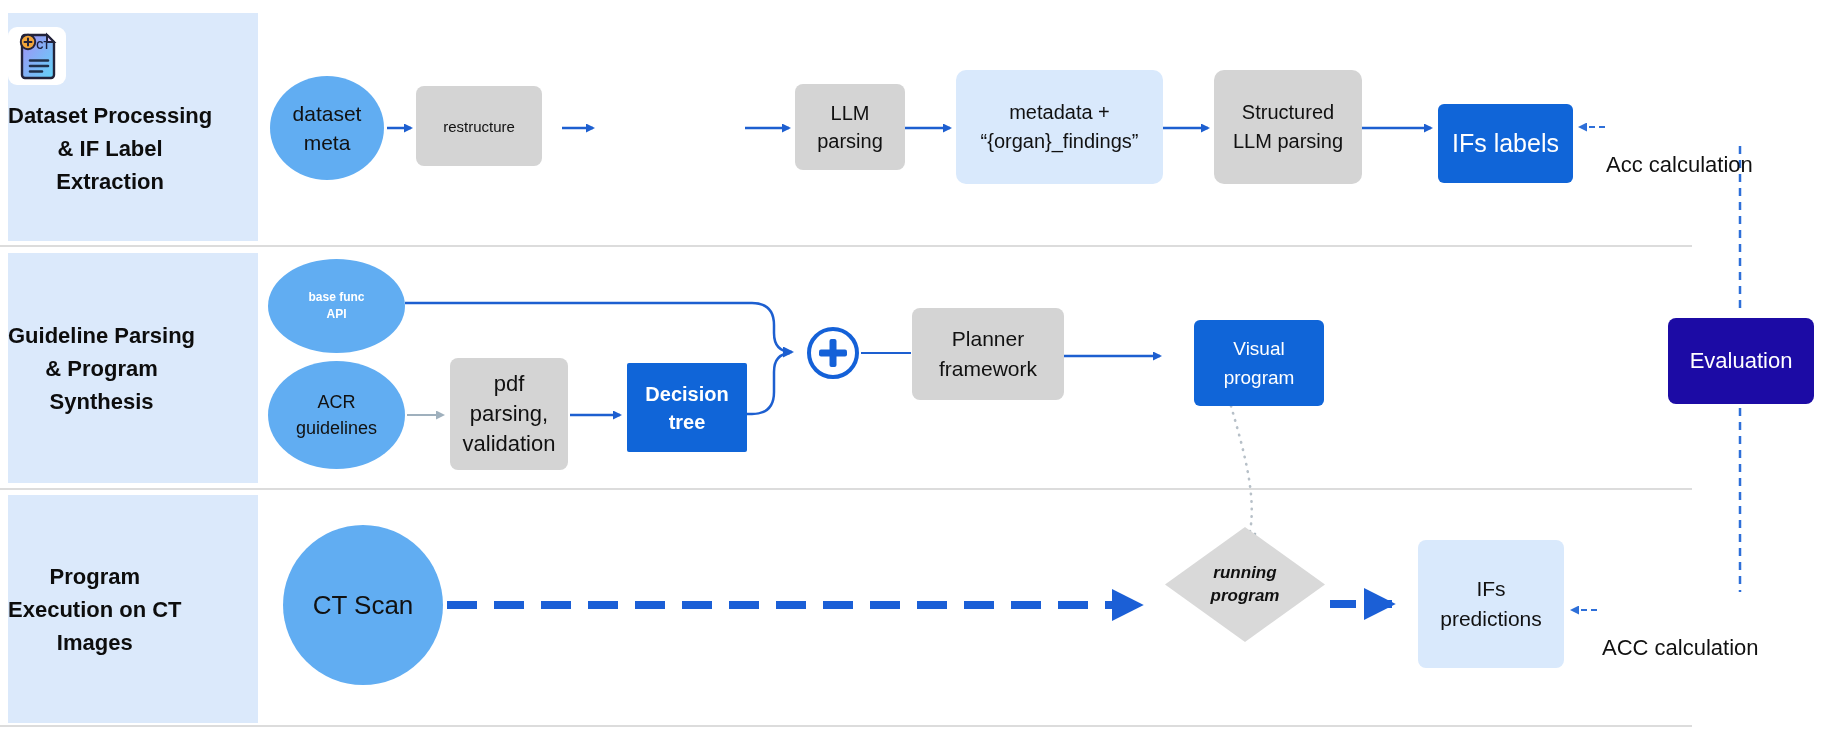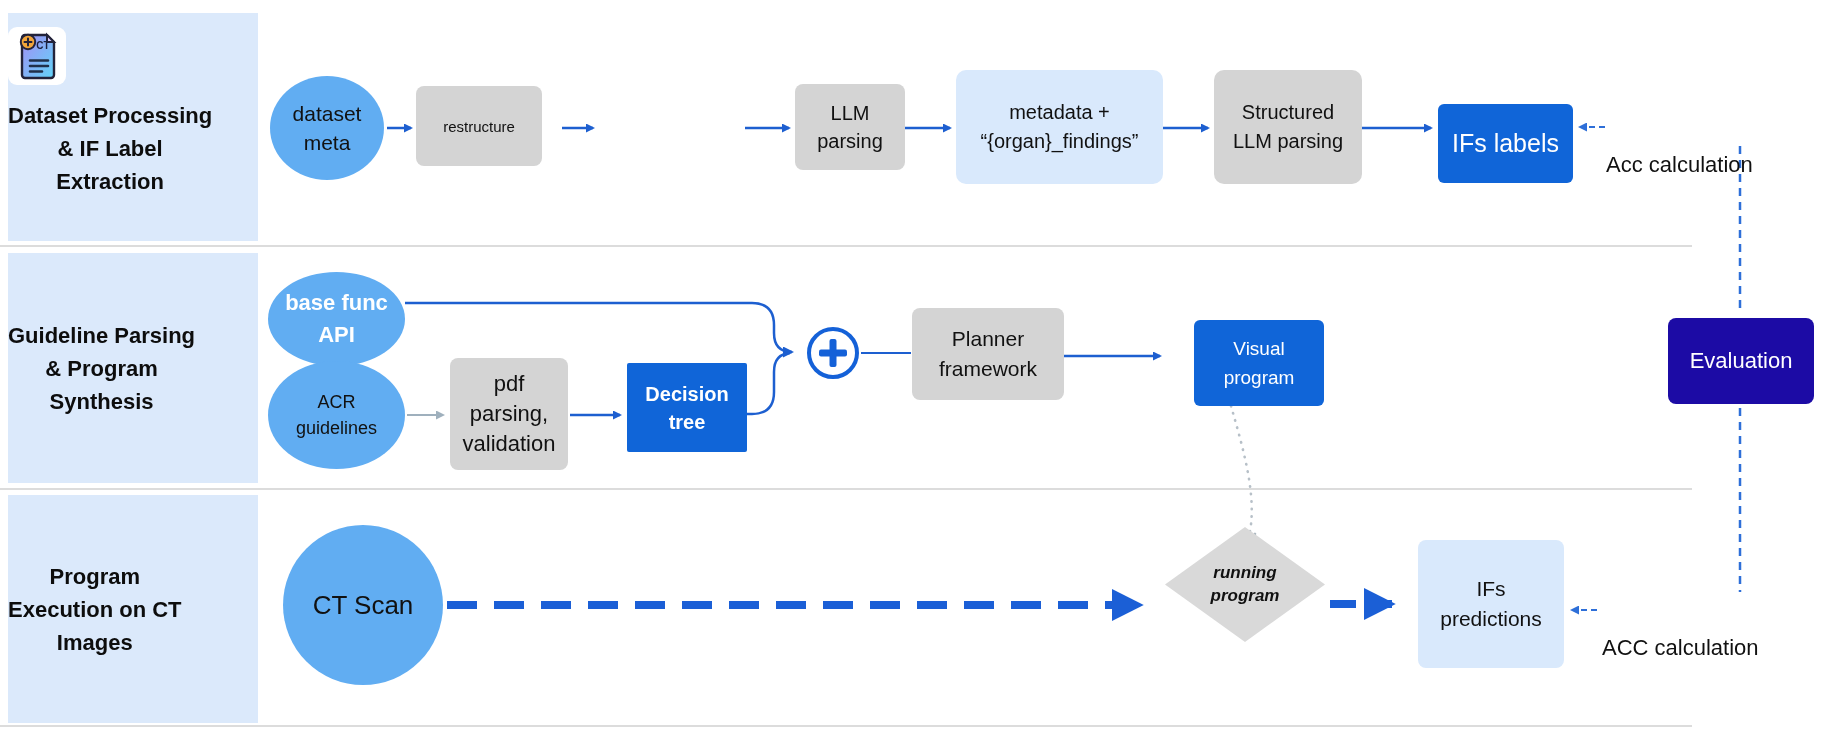--- a/index.html
+++ b/index.html
@@ -129,21 +129,21 @@
   <div class="abs node lightbox" style="left:956px;top:70px;width:207px;height:114px;font-size:20px;line-height:1.45;border-radius:10px;">metadata +
 “{organ}_findings”</div>
 
   <div class="abs node graybox" style="left:1214px;top:70px;width:148px;height:114px;font-size:20px;line-height:1.45;border-radius:10px;">Structured
 LLM parsing</div>
 
   <div class="abs node bluebox" style="left:1438px;top:84px;width:135px;height:79px;font-size:25px;margin-top:20px;">IFs labels</div>
 
   <div class="abs label-free" style="left:1606px;top:114px;width:216px;font-size:22px;text-align:left;">Acc calculation</div>
 
-  <div class="abs node ellipse" style="left:268px;top:272px;width:137px;height:94px;font-size:22px;font-weight:700;color:#fff;line-height:1.45;">base func
+  <div class="abs node ellipse" style="left:268px;top:259px;width:137px;height:94px;font-size:12px;font-weight:700;color:#fff;line-height:1.45;">base func
 API</div>
 
   <div class="abs node ellipse" style="left:268px;top:361px;width:137px;height:108px;font-size:18px;line-height:1.45;">ACR
 guidelines</div>
 
   <div class="abs node graybox" style="left:450px;top:358px;width:118px;height:112px;font-size:22px;line-height:1.35;">pdf
 parsing,
 validation</div>
 
   <div class="abs node bluebox" style="left:627px;top:363px;width:120px;height:89px;font-size:20px;font-weight:700;line-height:1.4;border-radius:2px;">Decision

